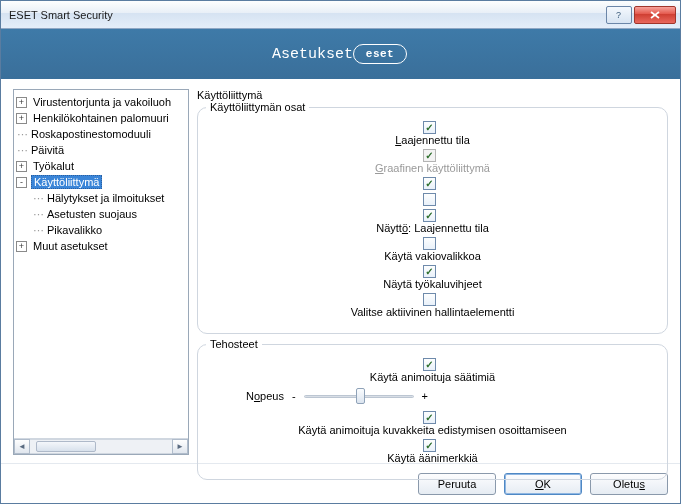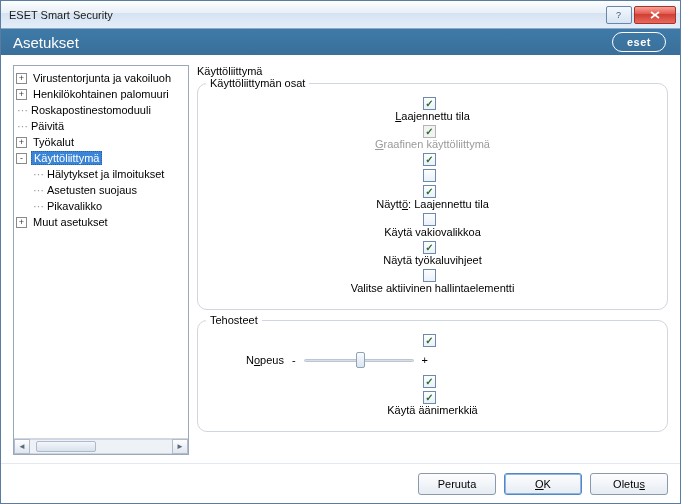--- a/index.html
+++ b/index.html
@@ -38,25 +38,26 @@
   .tb-btn.help { width:26px; }
   .tb-btn.close {
     width:42px;
     background:linear-gradient(#f6a29a,#e3564a 45%,#cf3f33 46%,#e9685d);
     border-color:#a0352b;
     color:#fff;
   }
   .tb-btn.close svg{stroke:#fff;}
   
   .brandbar {
-    height:26px;
+    height:50px;
     background:linear-gradient(#3e7aa8,#3a6f9a);
-    display:flex; align-items:center; justify-content:space-between;
+    display:flex; align-items:center; justify-content:center;
     padding:0 14px 0 12px;
     color:#fff;
+    font-family:Liberation Mono, monospace;
   }
   .brandbar .section-title { font-size:15px; }
   .eset-logo {
     display:flex; align-items:center; gap:6px;
     font-weight:bold; font-size:13px; letter-spacing:.5px;
   }
   .eset-badge {
     width:54px; height:20px;
     border:1.5px solid #fff; border-radius:10px;
     display:flex; align-items:center; justify-content:center;
@@ -320,34 +321,36 @@
           <span class="chk"></span>
           <span>Valitse aktiivinen hallintaelementti</span>
         </div>
       </div>
 
       <div class="groupbox">
         <span class="legend">Tehosteet</span>
 
         <div class="chk-row">
           <span class="chk checked"></span>
+          <span>Käytä animoituja säätimiä</span>
         </div>
 
         <div class="speed-row">
           <span><span>N</span><span class="underline">o</span><span>peus</span></span>
           <span>-</span>
           <div class="slider">
             <div class="track"></div>
             <div class="thumb"></div>
           </div>
           <span>+</span>
         </div>
 
         <div class="chk-row">
           <span class="chk checked"></span>
+          <span>Käytä animoituja kuvakkeita edistymisen osoittamiseen</span>
         </div>
         <div class="chk-row">
           <span class="chk checked"></span>
           <span>Käytä äänimerkkiä</span>
         </div>
       </div>
 
     </div>
   </div>
 

